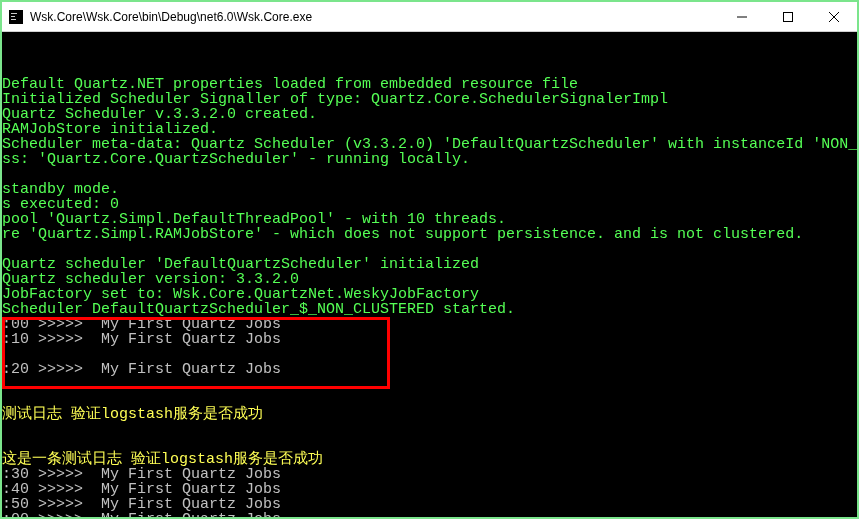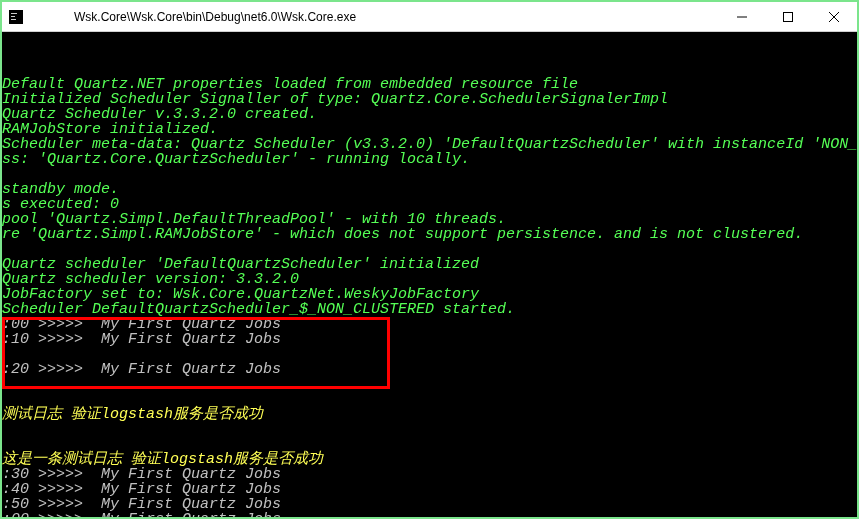--- a/index.html
+++ b/index.html
@@ -19,21 +19,21 @@
     padding-left: 6px;
     border-bottom: 1px solid #d0d0d0;
     font-family: "Segoe UI", sans-serif;
     font-size: 12px;
     color: #000;
   }
   .titlebar .icon {
     width: 16px; height: 16px; margin-right: 6px;
     display: inline-flex; align-items: center; justify-content: center;
   }
-  .titlebar .title { flex: 1; white-space: nowrap; overflow: hidden; margin-left: 44px; }
+  .titlebar .title { flex: 1; white-space: nowrap; overflow: hidden; }
   .winbtns { display: flex; height: 100%; }
   .winbtn {
     width: 46px; height: 100%;
     display: flex; align-items: center; justify-content: center;
     font-family: "Segoe UI Symbol", sans-serif;
     font-size: 10px;
     color: #000;
     cursor: pointer;
   }
   .console {
@@ -41,21 +41,21 @@
     color: #c0c0c0;
     font-size: 15px;
     line-height: 15px;
     white-space: pre;
     padding: 0;
     height: calc(100% - 30px);
     overflow: hidden;
     font-family: "NSimSun","SimSun","Consolas","Courier New",monospace;
     position: relative;
   }
-  .line { height: 15px; font-style: italic; }
+  .line { height: 15px; }
   .green { color: #55FF55; }
   .yellow { color: #FFFF55; margin-top: 30px; }
   .hlbox {
     position: absolute;
     border: 3px solid #FF0000;
     pointer-events: none;
     background: transparent;
   }
 </style>
 </head>

